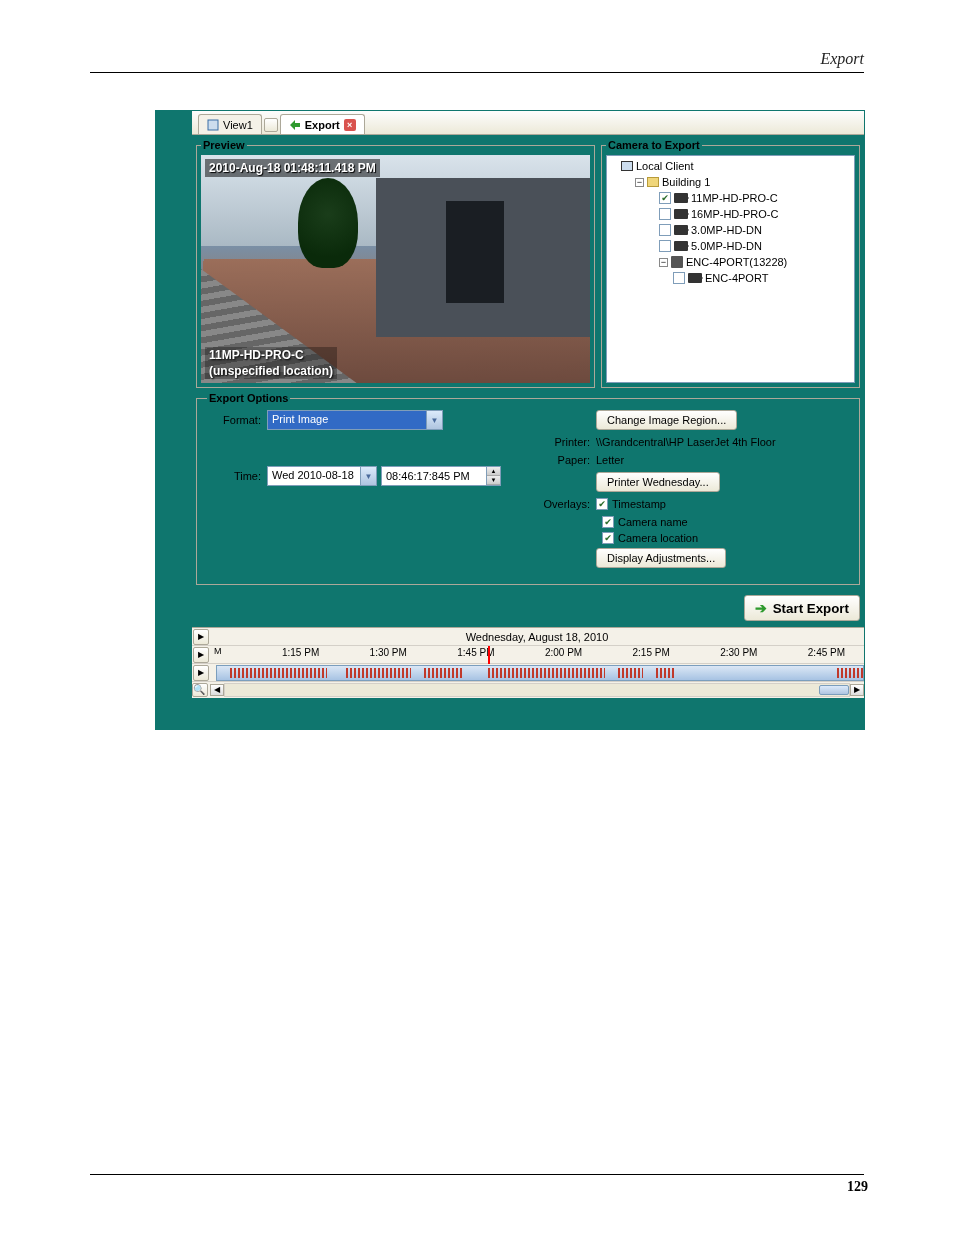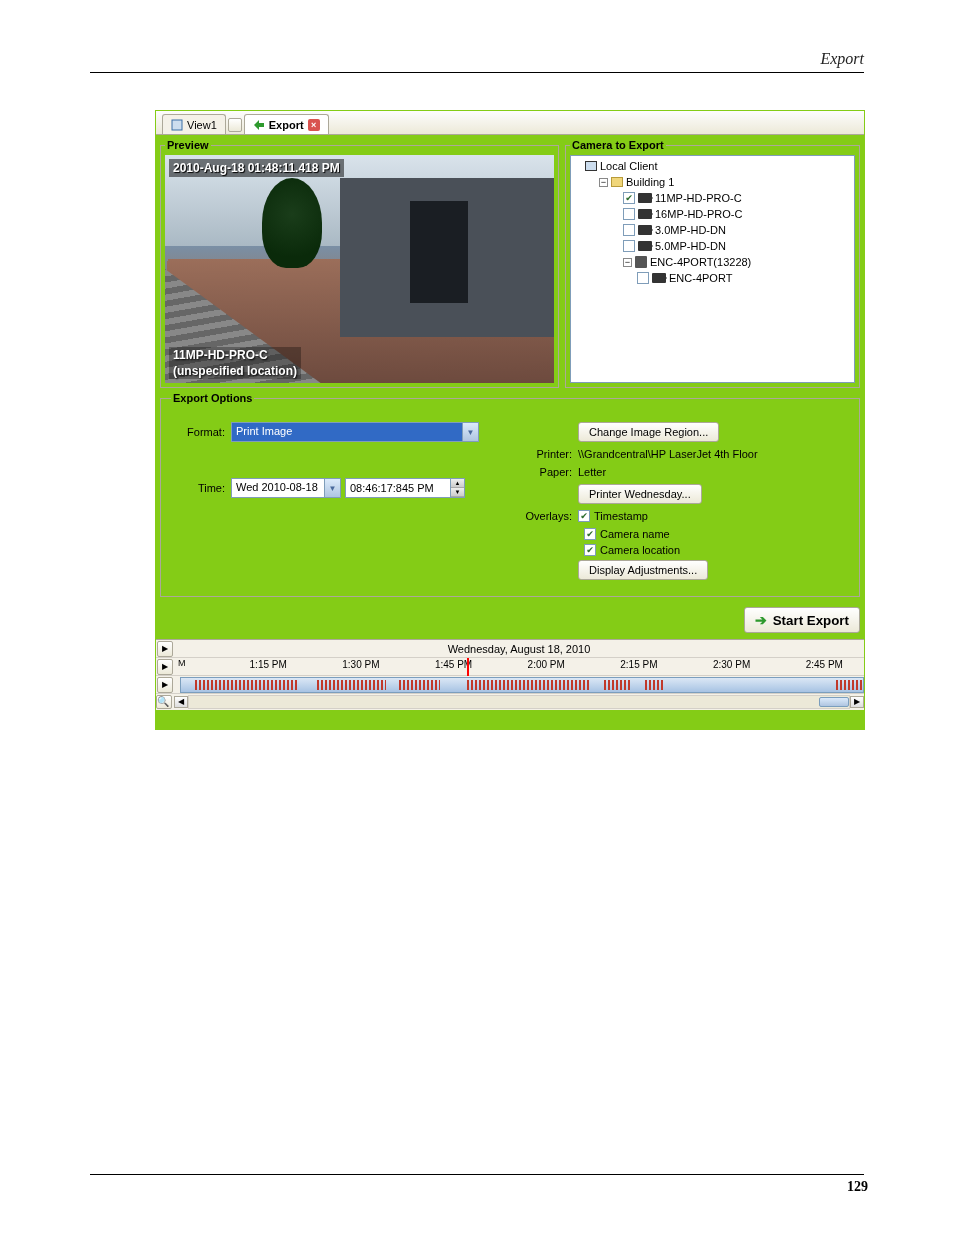--- a/index.html
+++ b/index.html
@@ -3,21 +3,21 @@
 <meta charset="utf-8">
 <style>
   * { box-sizing: border-box; margin: 0; padding: 0; }
   body { font-family: Tahoma, Arial, sans-serif; font-size: 11px; background: #fff; color: #000; }
   .page { width: 954px; height: 1235px; position: relative; margin: 0 auto; }
   .header-rule { position: absolute; left: 90px; right: 90px; top: 72px; border-top: 1px solid #000; }
   .header-title { position: absolute; right: 90px; top: 50px; font-style: italic; font-size: 16px; font-family: Georgia, serif; color: #222; }
   .footer-rule { position: absolute; left: 90px; right: 90px; bottom: 60px; border-top: 1px solid #000; }
   .footer-num { position: absolute; right: 86px; bottom: 40px; font-weight: bold; font-size: 14px; font-family: Georgia, serif; }
 
-  .app { position: absolute; left: 155px; top: 110px; width: 710px; height: 620px; background: #84cc16; border: 1px solid transparent; font-size: 11px; }
+  .app { position: absolute; left: 155px; top: 110px; width: 710px; height: 620px; background: #0f766e; border: 1px solid transparent; font-size: 11px; padding-left: 36px; }
 
   .tab-strip { height: 24px; background: linear-gradient(#fdfdfd,#ece9d8); display: flex; align-items: flex-end; padding-left: 6px; gap: 2px; border-bottom: 1px solid #aca899; }
   .tab { display: flex; align-items: center; gap: 4px; height: 20px; padding: 0 8px; background: #f4f1e8; border: 1px solid #aca899; border-bottom: none; border-radius: 3px 3px 0 0; font-size: 11px; }
   .tab .icon { width: 12px; height: 12px; }
   .tab.active { background: #fff; font-weight: bold; }
   .tab .close { width: 12px; height: 12px; background: #d9534f; border-radius: 2px; display:flex; align-items:center; justify-content:center; color:#fff; font-size:9px; font-weight:bold; }
 
   .body-area { display: flex; gap: 6px; padding: 4px 4px 0 4px; }
   fieldset { border: 1px solid #aca899; padding: 4px; }
   legend { font-weight: bold; font-size: 11px; padding: 0 2px; color: #000; }
@@ -45,21 +45,21 @@
   .tnode .ex { width:9px; height:9px; border:1px solid #888; font-size:9px; line-height:7px; text-align:center; background:#fff; color:#000;}
   .cb { width:12px; height:12px; border:1px solid #7f9db9; background:#fff; display:inline-flex; align-items:center; justify-content:center; font-size:9px; color:#2a6b2a;}
   .cam-ico { width:14px; height:10px; background:#333; position:relative; border-radius:1px;}
   .cam-ico::after{content:'';position:absolute;right:-4px;top:2px;border:3px solid transparent;border-left-color:#333;}
   .srv-ico { width:12px; height:12px; background:#555; border-radius:1px;}
   .mon-ico { width:12px; height:10px; border:1px solid #333; background:#cde;}
   .fold-ico { width:12px; height:10px; background:#f0d67a; border:1px solid #b89b3a;}
   .tnode.l1 { padding-left: 12px; } .tnode.l2 { padding-left: 26px; } .tnode.l3 { padding-left: 50px; } .tnode.l4 { padding-left: 64px;}
 
   .export-opts { margin: 4px; padding: 6px 10px 10px 10px; }
-  .opts-grid { display: flex; gap: 24px; margin-top: 12px; }
+  .opts-grid { display: flex; gap: 24px; }
   .opts-col { flex: 1; }
   .frow { display: flex; align-items: center; margin-bottom: 6px; }
   .flabel { width: 60px; text-align: right; padding-right: 6px; }
   .flabelc { width: 56px; text-align: right; padding-right: 6px; }
   .combo { display:flex; border:1px solid #7f9db9; background:#fff; height:20px; align-items:stretch;}
   .combo.sel { background:#316ac5; color:#fff;}
   .combo .ct { flex:1; padding:2px 4px; }
   .combo .dd { width:16px; background: linear-gradient(#dbeafb,#afc5e0); border-left:1px solid #7f9db9; display:flex; align-items:center; justify-content:center; color:#4a6a9c; font-size:8px;}
   .dateinput { border:1px solid #7f9db9; background:#fff; height:20px; display:flex; align-items:center;}
   .dateinput .ct { padding:2px 4px; flex:1;}
@@ -179,21 +179,21 @@
         </div>
       </fieldset>
     </div>
 
     <fieldset class="export-opts">
       <legend>Export Options</legend>
       <div class="opts-grid">
         <div class="opts-col">
           <div class="frow">
             <div class="flabel">Format:</div>
-            <div class="combo sel" style="width:248px">
+            <div class="combo sel" style="width:176px">
               <div class="ct">Print Image</div>
               <div class="dd">▼</div>
             </div>
           </div>
           <div style="height:30px"></div>
           <div class="frow">
             <div class="flabel">Time:</div>
             <div class="combo" style="width:110px;background:#fff;color:#000">
               <div class="ct">Wed 2010-08-18</div>
               <div class="dd">▼</div>

